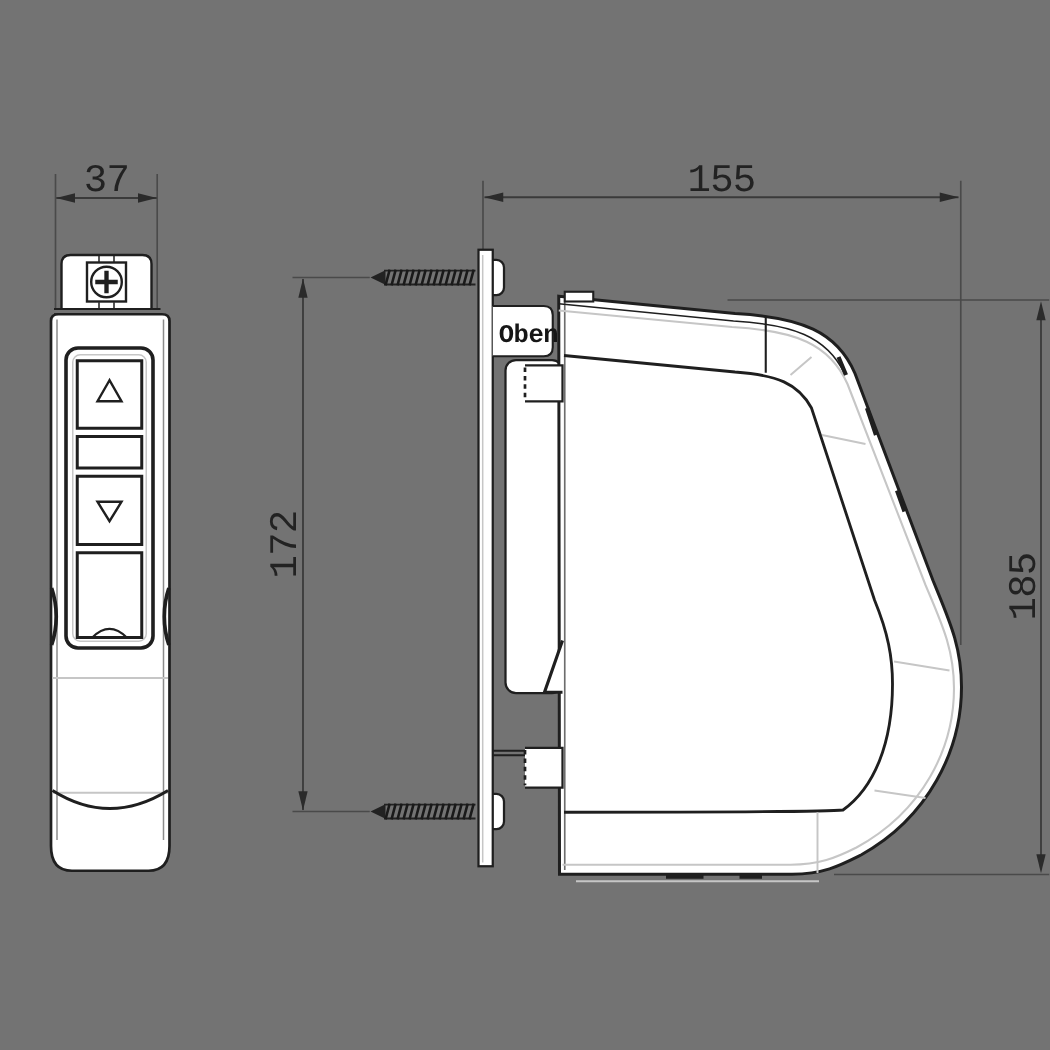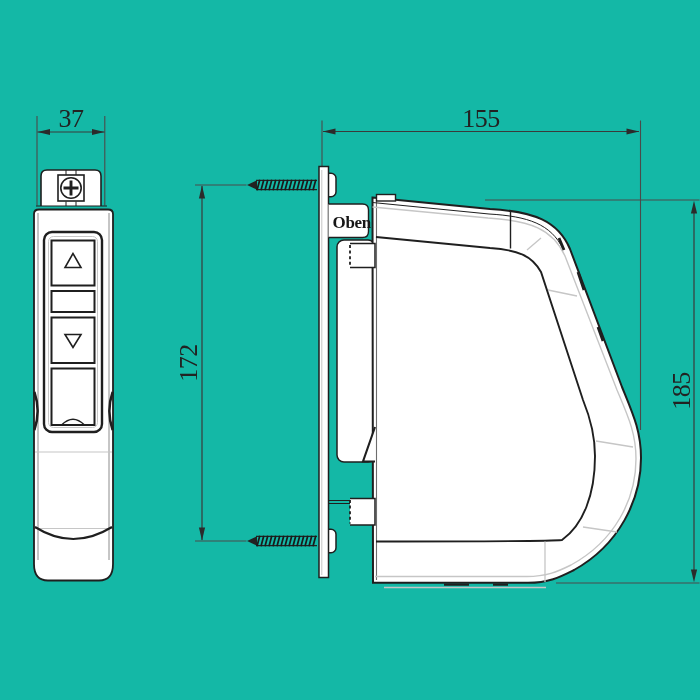--- a/index.html
+++ b/index.html
@@ -1,17 +1,17 @@
 <!DOCTYPE html>
 <html><head>
 <meta charset="utf-8">
 <style>
   html,body{margin:0;padding:0;background:#fff;}
-  .canvas{position:relative;width:700px;height:700px;background:#14b8a6;overflow:hidden;
-          font-family:Liberation Serif, serif;}
+  .canvas{position:relative;width:700px;height:700px;background:#737373;overflow:hidden;
+          font-family:Liberation Mono, monospace;}
   svg{position:absolute;left:0;top:0;}
   .dim-text{font-size:26px;font-weight:400;fill:#222;letter-spacing:-0.5px;}
   .oben-text{font-size:17px;font-weight:700;fill:#161616;letter-spacing:-0.3px;}
   .dimline{stroke:#3a3a3a;stroke-width:1.2;fill:none;}
   .extline{stroke:#4a4a4a;stroke-width:1.1;fill:none;}
   .arrow{fill:#2b2b2b;stroke:none;}
   .dk{stroke:#1f1f1f;fill:none;}
   .dkf{stroke:#1f1f1f;fill:#fff;}
   .lt{stroke:#c6c6c6;fill:none;}
   .md{stroke:#8c8c8c;fill:none;}

